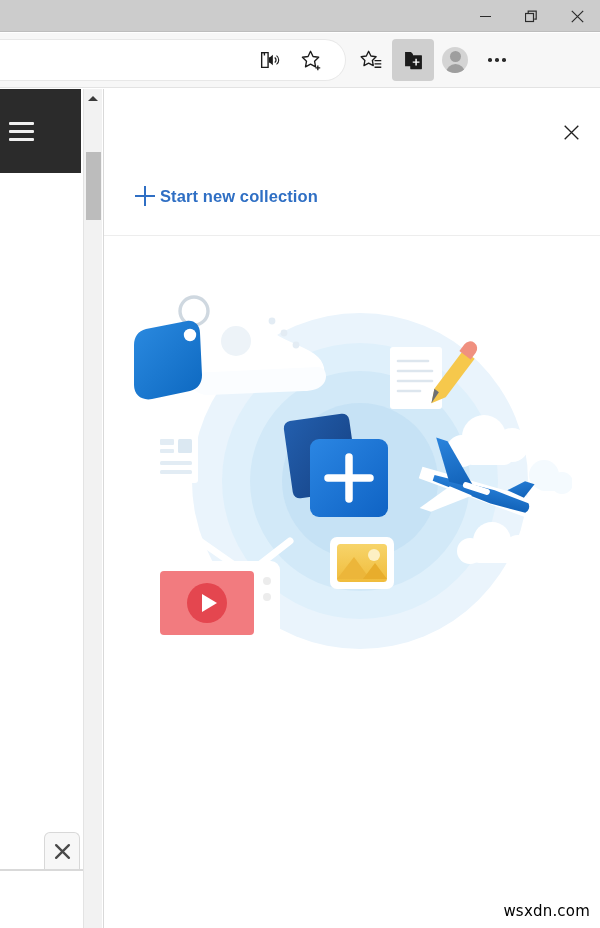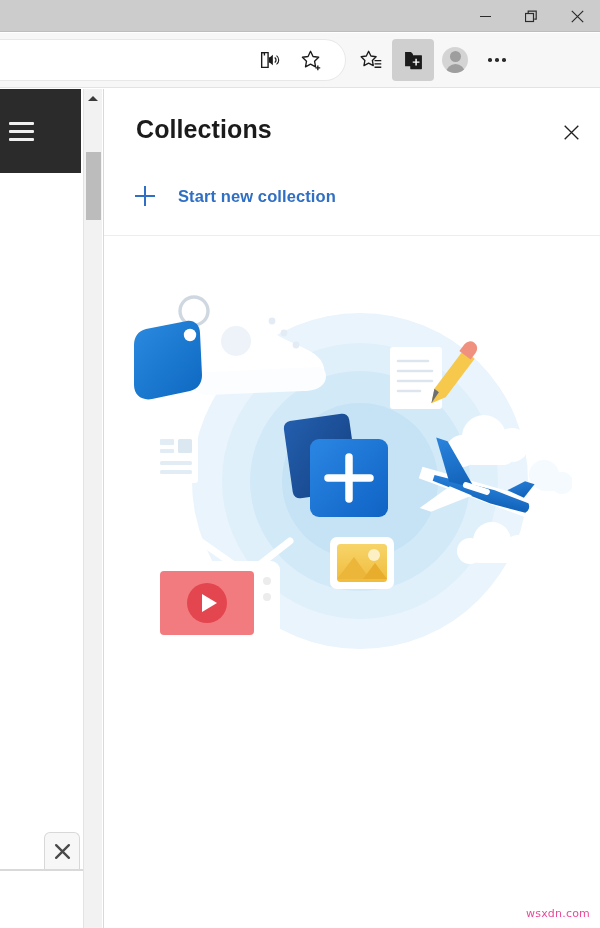--- a/index.html
+++ b/index.html
@@ -222,21 +222,21 @@
     justify-content: center;
     color: #202020;
     border-radius: 4px;
   }
   .start-new {
     position: absolute;
     left: 30px; top: 90px;
     height: 34px;
     display: flex;
     align-items: center;
-    gap: 22px;
+    gap: 4px;
     color: #2f6fc4;
   }
   .start-new .plus {
     position: relative;
     width: 22px; height: 22px;
   }
   .start-new .plus::before,
   .start-new .plus::after {
     content: "";
     position: absolute;
@@ -288,22 +288,22 @@
     font-size: 23.5px;
     font-weight: 600;
     color: #1b1b1b;
     letter-spacing: 0.1px;
   }
 
   
   .watermark {
     position: absolute;
     right: 10px; bottom: 8px;
-    font-size: 11px;
-    color: #ec4899;
+    font-size: 15px;
+    color: #000000;
     font-family: "DejaVu Sans", sans-serif;
     letter-spacing: 0.2px;
   }
 </style>
 </head>
 <body>
 
 <div id="app">
 
   <div class="titlebar">
@@ -398,21 +398,20 @@
   <div class="close-chip">
     <svg width="17" height="17" viewBox="0 0 16 16" aria-hidden="true">
       <path d="M2 2 L14 14 M14 2 L2 14" stroke="#4a4a4a" stroke-width="2.2" fill="none" stroke-linecap="round"></path>
     </svg>
   </div>
   <div class="page-white-strip"></div>
 
   <div class="pane">
 
     <div class="pane-header">
-      <div class="pane-title">Collections</div>
 
       <div class="pane-close">
         <svg width="17" height="17" viewBox="0 0 16 16" aria-hidden="true">
           <path d="M1.6 1.6 L14.4 14.4 M14.4 1.6 L1.6 14.4" stroke="#202020" stroke-width="1.25" fill="none"></path>
         </svg>
       </div>
 
       <div class="start-new">
         <span class="plus"></span>
         <span class="label">Start new collection</span>

